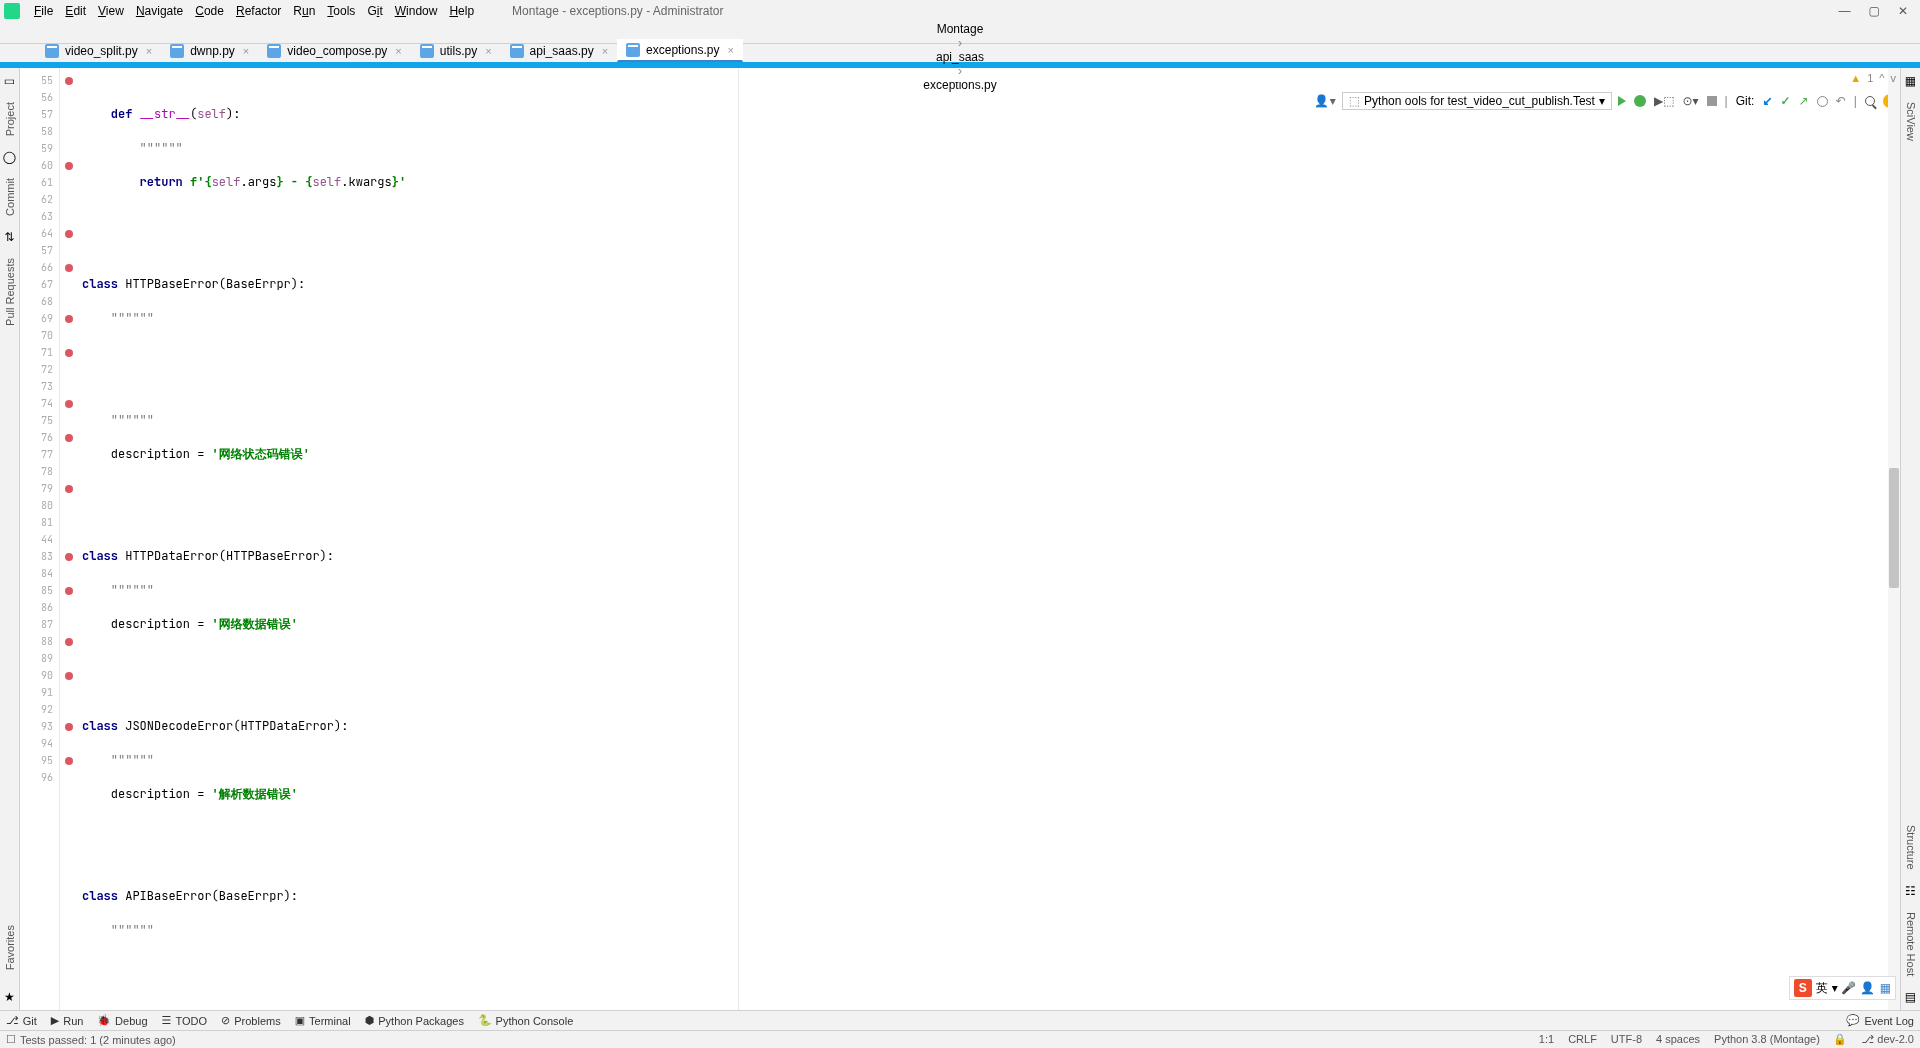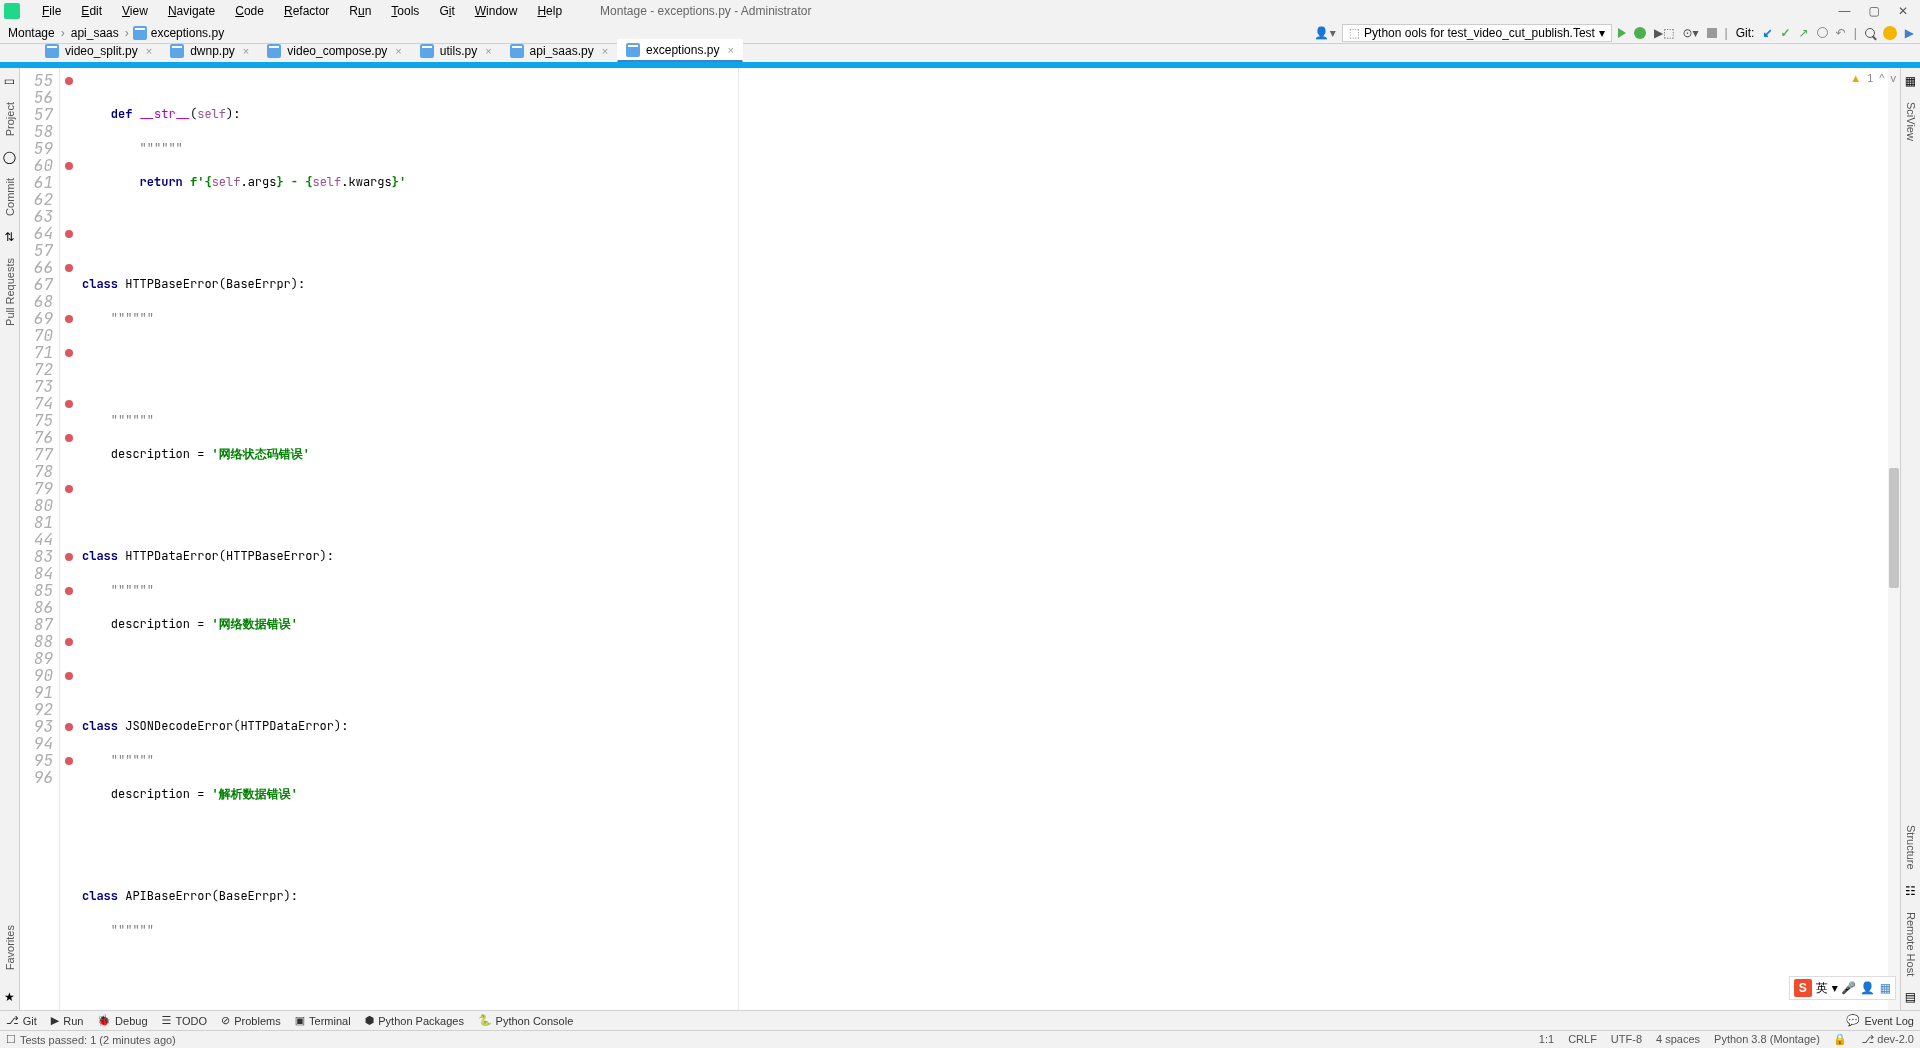--- a/index.html
+++ b/index.html
@@ -1,23 +1,23 @@
 <!DOCTYPE html>
 <html><head>
 <meta charset="utf-8">
 <style>
 * { margin: 0; padding: 0; box-sizing: border-box; }
 body { font-family: "Segoe UI", Arial, sans-serif; font-size: 12px; background: #f2f2f2; color: #000; overflow: hidden; width: 1920px; height: 1048px; position: relative; }
 .title-bar { height: 22px; display: flex; align-items: center; padding: 0 4px; background: #f2f2f2; }
 .title-bar .logo { width: 16px; height: 16px; background: #21d789; border-radius: 2px; margin-right: 8px; }
-.menu-item { padding: 0 6px; cursor: pointer; margin-left: 8px; }
+.menu-item { padding: 0 6px; cursor: pointer; }
 .menu-item u { text-decoration: underline; }
 .title-text { margin-left: 32px; color: #666; }
 .win-ctrl { margin-left: auto; display: flex; gap: 18px; padding-right: 8px; color: #555; }
-.breadcrumb-bar { height: 22px; display: flex; align-items: center; padding: 0 6px; background: #f2f2f2; border-bottom: 1px solid #d0d0d0; }
+.breadcrumb-bar { height: 22px; display: flex; align-items: center; padding: 0 6px; background: #f2f2f2; border-bottom: 1px solid #d0d0d0; flex-direction: column; }
 .bc-item { padding: 0 2px; }
 .bc-sep { padding: 0 4px; color: #888; }
 .file-icon-sm { display: inline-block; width: 14px; height: 14px; background: #5ca5e6; border-radius: 2px; vertical-align: middle; margin-right: 2px; position: relative; }
 .file-icon-sm::after { content: ""; position: absolute; inset: 2px; border-top: 2px solid #fff; }
 .toolbar-right { margin-left: auto; display: flex; align-items: center; gap: 6px; }
 .run-config { border: 1px solid #ccc; padding: 1px 6px; background: #fff; display: flex; align-items: center; gap: 4px; }
 .i-play { width: 0; height: 0; border-left: 8px solid #4caf50; border-top: 5px solid transparent; border-bottom: 5px solid transparent; }
 .i-bug { width: 12px; height: 12px; background: #4caf50; border-radius: 50%; }
 .i-stop { width: 10px; height: 10px; background: #999; }
 .i-blue-down { color: #0b7dda; font-weight: bold; }
@@ -30,21 +30,21 @@
 .i-avatar { width: 14px; height: 14px; background: #f4b400; border-radius: 50%; }
 .tabs-bar { height: 24px; display: flex; align-items: flex-end; padding: 0 36px; background: #f2f2f2; border-bottom: 6px solid #0ea5e9; }
 .tab { display: flex; align-items: center; padding: 3px 8px; gap: 4px; border: 1px solid transparent; cursor: pointer; }
 .tab.active { background: #fff; border-bottom: 2px solid #4083c9; }
 .tab-close { color: #999; font-size: 11px; padding-left: 4px; }
 .main-area { display: flex; height: calc(100% - 22px - 22px - 24px - 20px - 18px); background: #fff; }
 .left-rail { width: 20px; background: #f2f2f2; border-right: 1px solid #d0d0d0; display: flex; flex-direction: column; align-items: center; gap: 10px; padding-top: 6px; }
 .rail-label { writing-mode: vertical-lr; transform: rotate(180deg); font-size: 11px; color: #555; padding: 4px 0; cursor: pointer; }
 .right-rail { width: 20px; background: #f2f2f2; border-left: 1px solid #d0d0d0; display: flex; flex-direction: column; align-items: center; gap: 10px; padding-top: 6px; }
 .right-rail .rail-label { writing-mode: vertical-lr; transform: none; }
-.gutter { width: 40px; background: #fff; border-right: 1px solid #e8e8e8; font-family: "JetBrains Mono", Consolas, monospace; font-size: 16px; color: #adadad; text-align: right; padding-right: 6px; line-height: 17px; padding-top: 4px; user-select: none; font-style: italic; }
+.gutter { width: 40px; background: #fff; border-right: 1px solid #e8e8e8; font-family: "JetBrains Mono", Consolas, monospace; font-size: 10px; color: #adadad; text-align: right; padding-right: 6px; line-height: 17px; padding-top: 4px; user-select: none; }
 .gutter-marks { width: 18px; background: #fff; font-family: monospace; font-size: 10px; line-height: 17px; padding-top: 4px; }
 .gm { height: 17px; display: flex; align-items: center; justify-content: center; }
 .bp { width: 8px; height: 8px; background: #db5860; border-radius: 50%; }
 .code { flex: 1; font-family: "JetBrains Mono", Consolas, monospace; font-size: 12px; line-height: 17px; padding-top: 4px; padding-left: 4px; white-space: pre; position: relative; }
 .code-line { height: 17px; }
 .kw { color: #000080; font-weight: bold; }
 .str { color: #008000; font-weight: bold; }
 .self { color: #94558d; }
 .dunder { color: #b200b2; }
 .cmt { color: #808080; }

